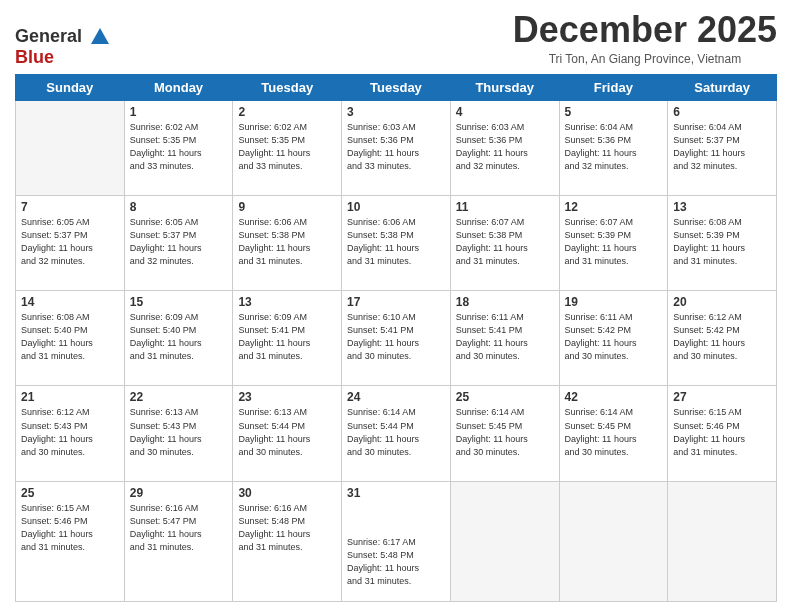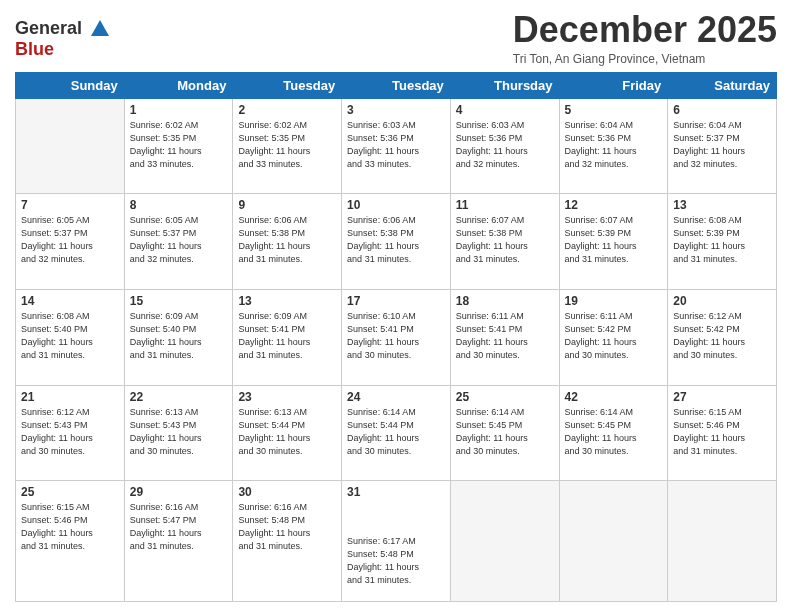--- a/index.html
+++ b/index.html
@@ -19,29 +19,29 @@
     }
     .header {
       display: flex;
       align-items: flex-start;
       justify-content: space-between;
       margin-bottom: 6px;
     }
     .logo {
       display: flex;
       align-items: center;
-      margin-top: 8px;
+      margin-top: 16px;
     }
     .logo-icon {
       width: 22px;
       height: 22px;
       margin-left: 2px;
     }
     .title-block {
-      text-align: left;
+      text-align: center;
     }
     .month-title {
       font-size: 36px;
       font-weight: bold;
       color: #333;
       line-height: 1.1;
     }
     .subtitle {
       font-size: 12px;
       color: #555;
@@ -50,21 +50,21 @@
     .calendar {
       flex: 1;
       border: 1px solid #ccc;
       border-collapse: collapse;
       width: 100%;
       table-layout: fixed;
     }
     .calendar th {
       background-color: #1a6fb5;
       color: #fff;
-      text-align: right;
+      text-align: center;
       padding: 5px 6px;
       font-size: 13px;
       border: 1px solid #1a6fb5;
     }
     .calendar td {
       border: 1px solid #ccc;
       vertical-align: top;
       padding: 4px 5px;
       font-size: 9.5px;
       color: #333;

